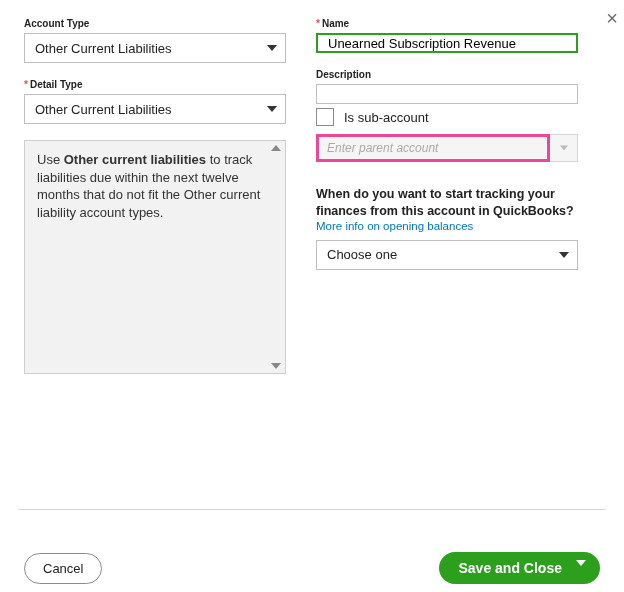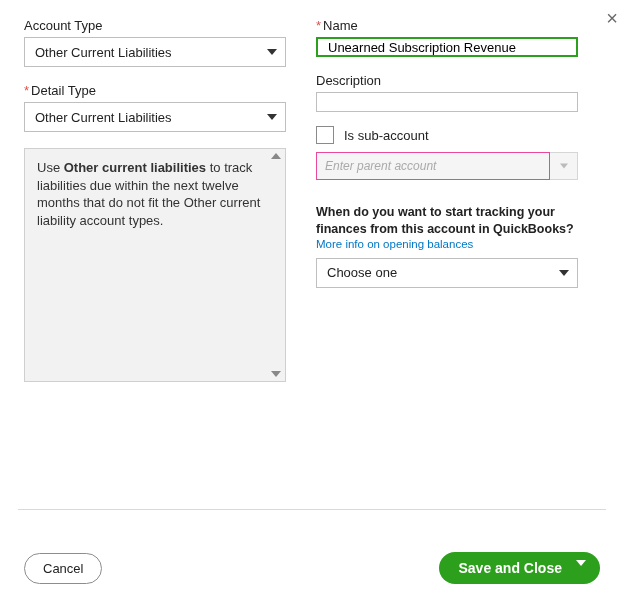--- a/index.html
+++ b/index.html
@@ -29,22 +29,22 @@
     margin: 2px 0 18px 0;
   }
   .cols {
     display: flex;
     gap: 30px;
   }
   .col-left { width: 262px; }
   .col-right { width: 262px; }
 
   .field-label {
-    font-size: 13px;
-    font-weight: 400;
+    font-size: 10px;
+    font-weight: 700;
     margin-bottom: 4px;
   }
   .req { color: #d9534f; margin-right: 2px; }
 
   .select {
     position: relative;
     border: 1px solid #bfbfbf;
     height: 30px;
     display: flex;
     align-items: center;
@@ -93,38 +93,38 @@
     font-size: 13px;
   }
   .text-input.green {
     border: 2px solid #2ca01c;
   }
 
   .sub-row {
     display: flex;
     align-items: center;
     gap: 10px;
-    margin-top: 14px;
+    margin-top: 4px;
   }
   .checkbox {
     width: 18px; height: 18px;
     border: 1px solid #8a8a8a;
     background: #fff;
     cursor: pointer;
   }
   .sub-label { font-size: 13px; }
 
   .parent-wrap {
     display: flex;
     margin-top: 8px;
   }
   .parent-input {
     flex: 1;
     height: 28px;
-    border: 1px solid #ec4899;
+    border: 3px solid #ec4899;
     background: #f5f5f5;
     font-size: 12px;
     font-style: italic;
     color: #aaa;
     padding: 0 8px;
     display: flex; align-items: center;
   }
   .parent-btn {
     width: 28px; height: 28px;
     border: 1px solid #d6d6d6;

